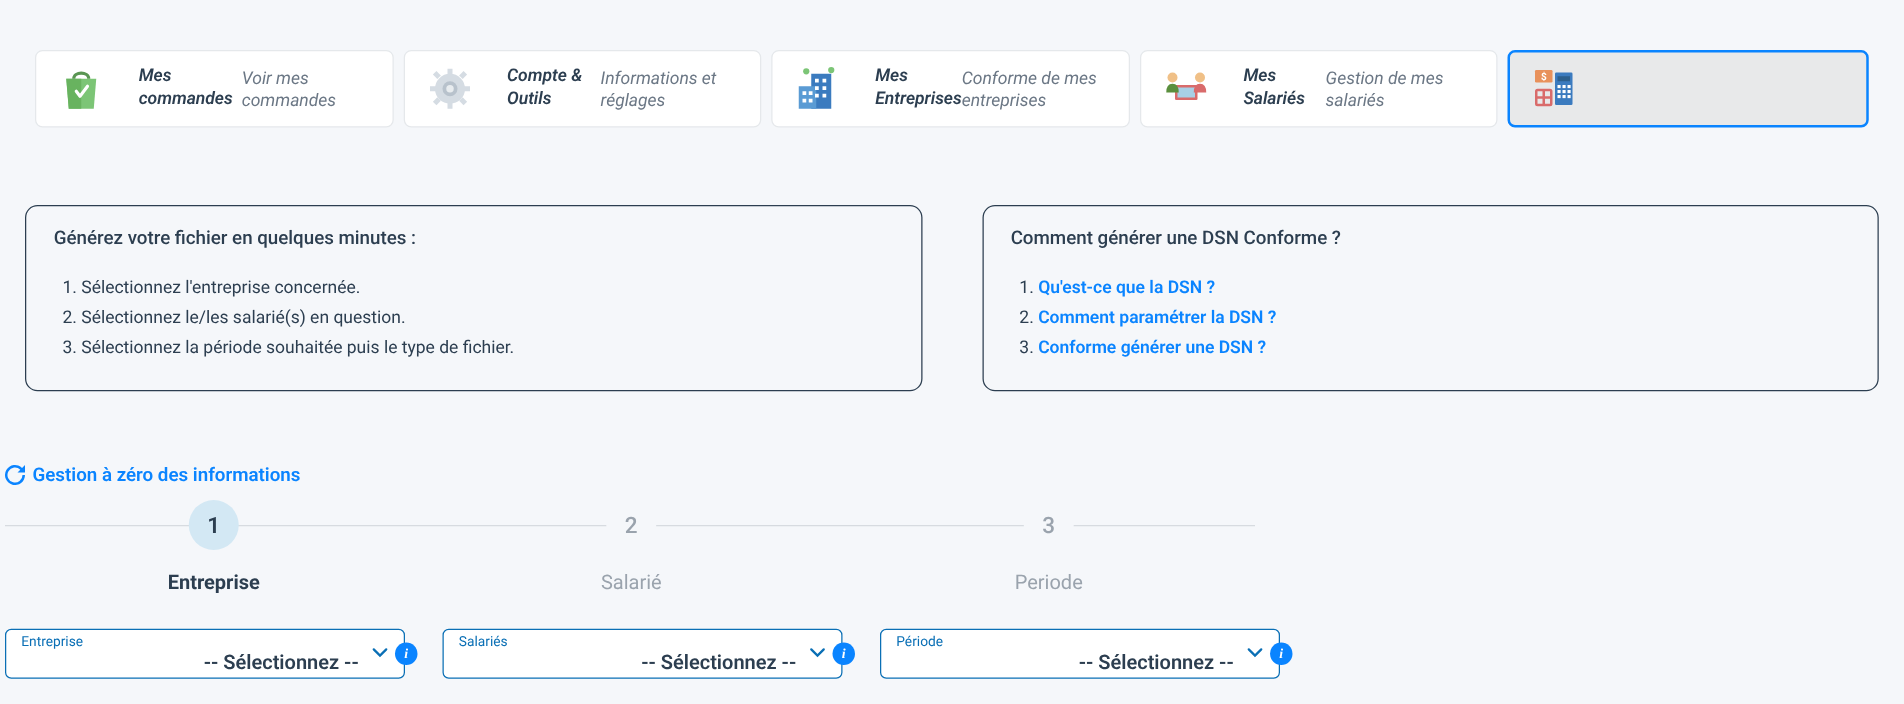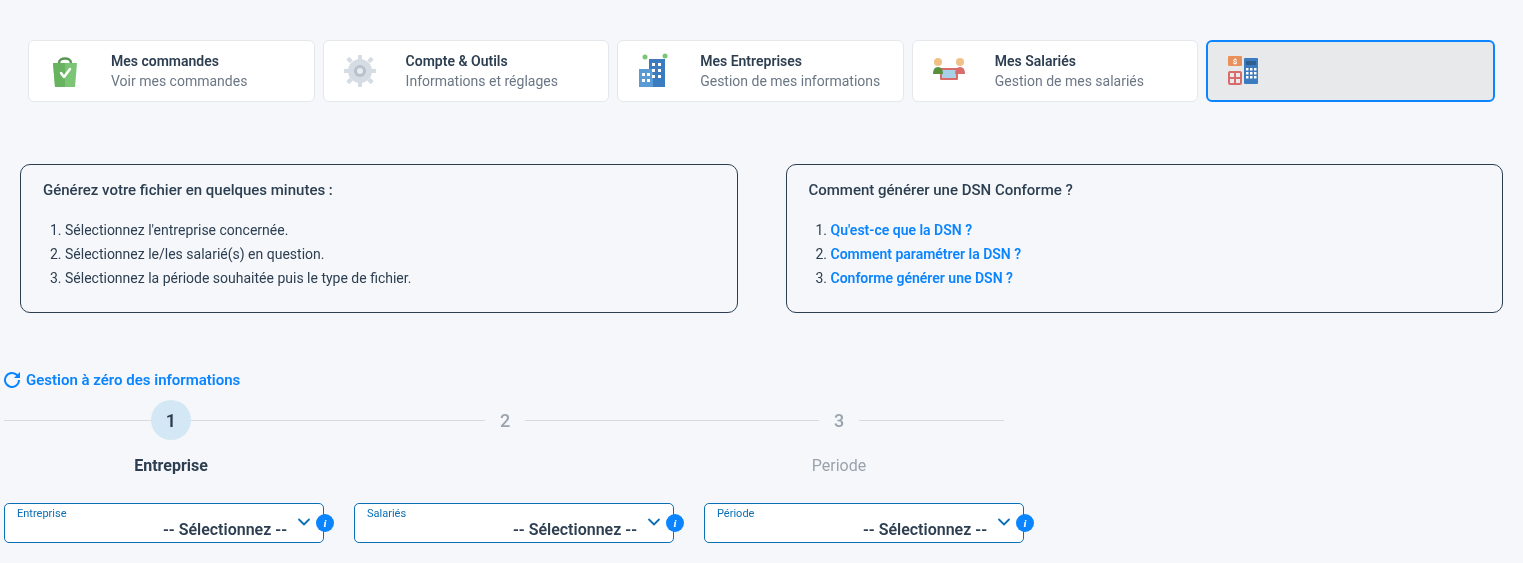--- a/index.html
+++ b/index.html
@@ -30,21 +30,21 @@
   }
   .tab .icon-wrap {
     width: 40px;
     height: 38px;
     display: flex;
     align-items: center;
     justify-content: center;
     margin-right: 26px;
     flex-shrink: 0;
   }
-  .tab .text { display: flex; flex-direction: column; }
+  .tab .text { display: flex; flex-direction: row; font-style: italic; }
   .tab .title { font-weight: 600; font-size: 14px; color: #2c3e50; line-height: 1.3; }
   .tab .sub { font-size: 14px; color: #6b7785; line-height: 1.3; margin-top: 2px; }
 
   .panels {
     display: flex;
     gap: 48px;
     padding: 62px 20px 0 20px;
   }
   .panel {
     border: 1.5px solid #2c3e50;
@@ -249,21 +249,21 @@
             <rect x="12" y="20" width="3" height="3"></rect>
           <rect x="7" y="26" width="3" height="3"></rect>
             <rect x="12" y="26" width="3" height="3"></rect>
         </g>
         <circle cx="10" cy="4" r="2.5" fill="#7cc576"></circle>
         <circle cx="30" cy="3" r="2.5" fill="#7cc576"></circle>
       </svg>
     </span>
     <span class="text">
       <span class="title">Mes Entreprises</span>
-      <span class="sub">Gestion de mes informations</span>
+      <span class="sub">Conforme de mes entreprises</span>
     </span>
   </div>
 
   <div class="tab">
     <span class="icon-wrap">
       <svg width="38" height="34" viewBox="0 0 38 34">
         <rect x="10" y="14" width="18" height="12" rx="1" fill="#d96b6b"></rect>
         <rect x="12" y="16" width="14" height="8" fill="#a8d0e6"></rect>
         <circle cx="8" cy="8" r="4" fill="#f0c087"></circle>
         <path d="M3 20 Q3 13 8 13 Q13 13 13 20 Z" fill="#5a8f3d"></path>
@@ -333,20 +333,21 @@
   </span>
 </div>
 
 <div class="stepper">
   <div class="step active">
     <div class="circle">1</div>
     <div class="label">Entreprise</div>
   </div>
   <div class="step">
     <div class="circle">2</div>
+    <div class="label">Salarié</div>
   </div>
   <div class="step">
     <div class="circle">3</div>
     <div class="label">Periode</div>
   </div>
 </div>
 
 <div class="selects">
   <div class="select-group">
     <div class="select-box">

